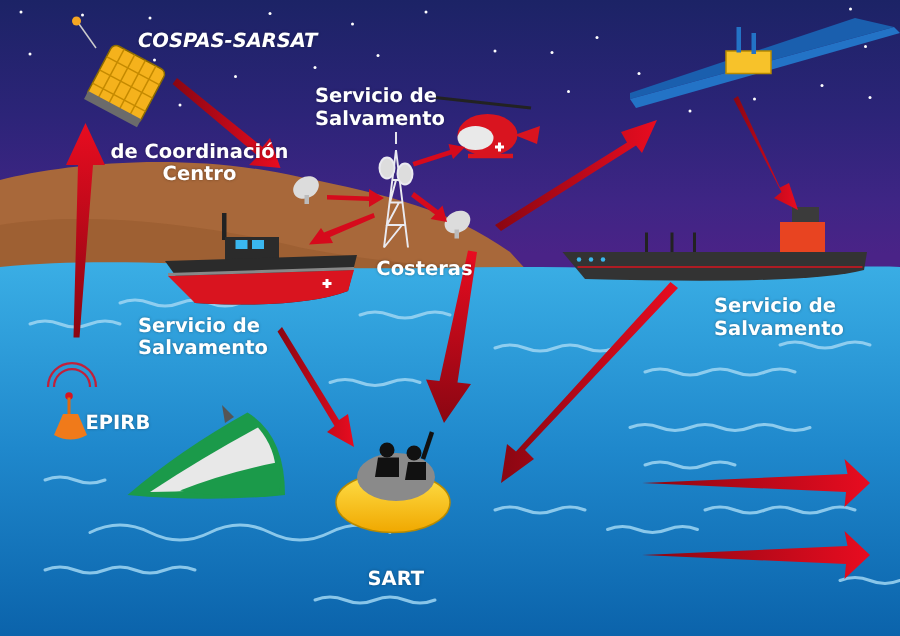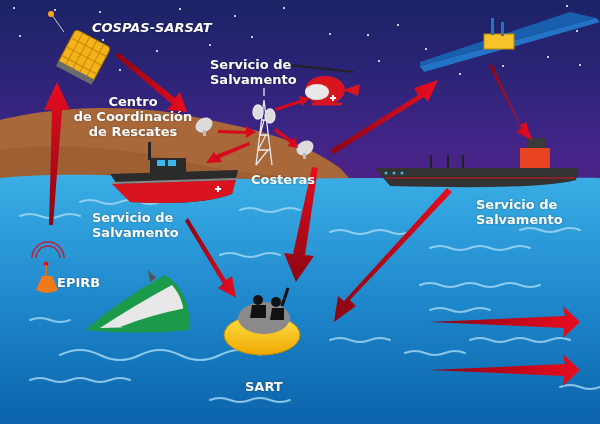--- a/index.html
+++ b/index.html
@@ -207,23 +207,22 @@
 </svg>
 
 <div class="label" style="left:92px;top:20px;font-style:italic;">COSPAS-SARSAT</div>
 
 <div class="label" style="left:210px;top:57px;text-align:left;">
   <div>Servicio de</div>
   <div>Salvamento</div>
 </div>
 
 <div class="label" style="left:68px;top:94px;width:130px;">
+  <div>de Coordinación</div>
   <div>Centro</div>
-  <div>de Coordinación</div>
-  <div>de Rescates</div>
 </div>
 
 <div class="label" style="left:238px;top:172px;width:90px;">
   <div>Costeras</div>
 </div>
 
 <div class="label" style="left:92px;top:210px;text-align:left;">
   <div>Servicio de</div>
   <div>Salvamento</div>
 </div>

